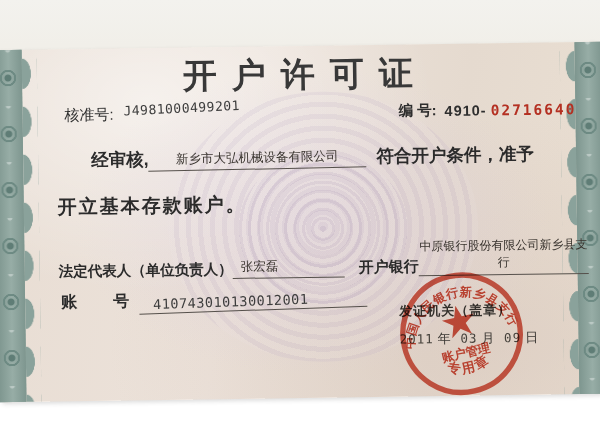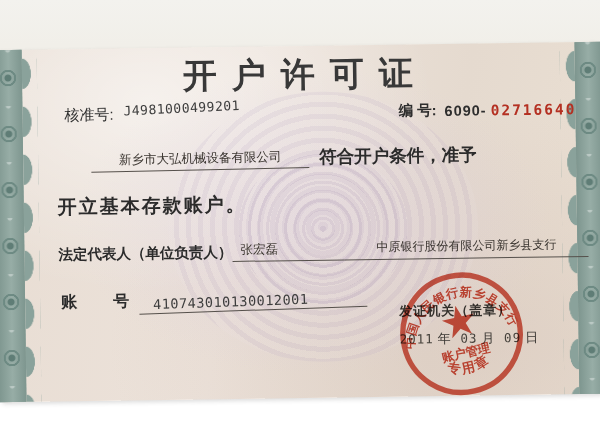--- a/index.html
+++ b/index.html
@@ -103,35 +103,37 @@
 
   <div class="cert-title">开户许可证</div>
 
   <div class="meta-row">
     <div class="approval">
       <span class="lbl">核准号:</span>
       <span class="approval-value">J4981000499201</span>
     </div>
     <div class="serial">
       <span>编 号:</span>
-      <span class="serial-prefix">6090-</span>
+      <span class="serial-prefix">4910-</span>
       <span class="serial-value">02716640</span>
     </div>
   </div>
 
   <div class="review-row">
+    <span class="big-lbl">经审核,</span>
     <span class="fld fld-company">新乡市大弘机械设备有限公司</span>
     <span class="big-lbl review-suffix">符合开户条件，准予</span>
   </div>
 
   <div class="open-line">开立基本存款账户。</div>
 
   <div class="rep-row">
     <span class="mid-lbl">法定代表人（单位负责人）</span>
     <span class="fld fld-name">张宏磊</span>
+    <span class="mid-lbl bank-lbl">开户银行</span>
     <span class="fld fld-bank">中原银行股份有限公司新乡县支行</span>
   </div>
 
   <div class="account-row">
     <span class="account-lbl">账　号</span>
     <span class="fld fld-account">410743010130012001</span>
   </div>
 
   <div class="issuer">
     <div class="issuer-label">发证机关（盖章）</div>

